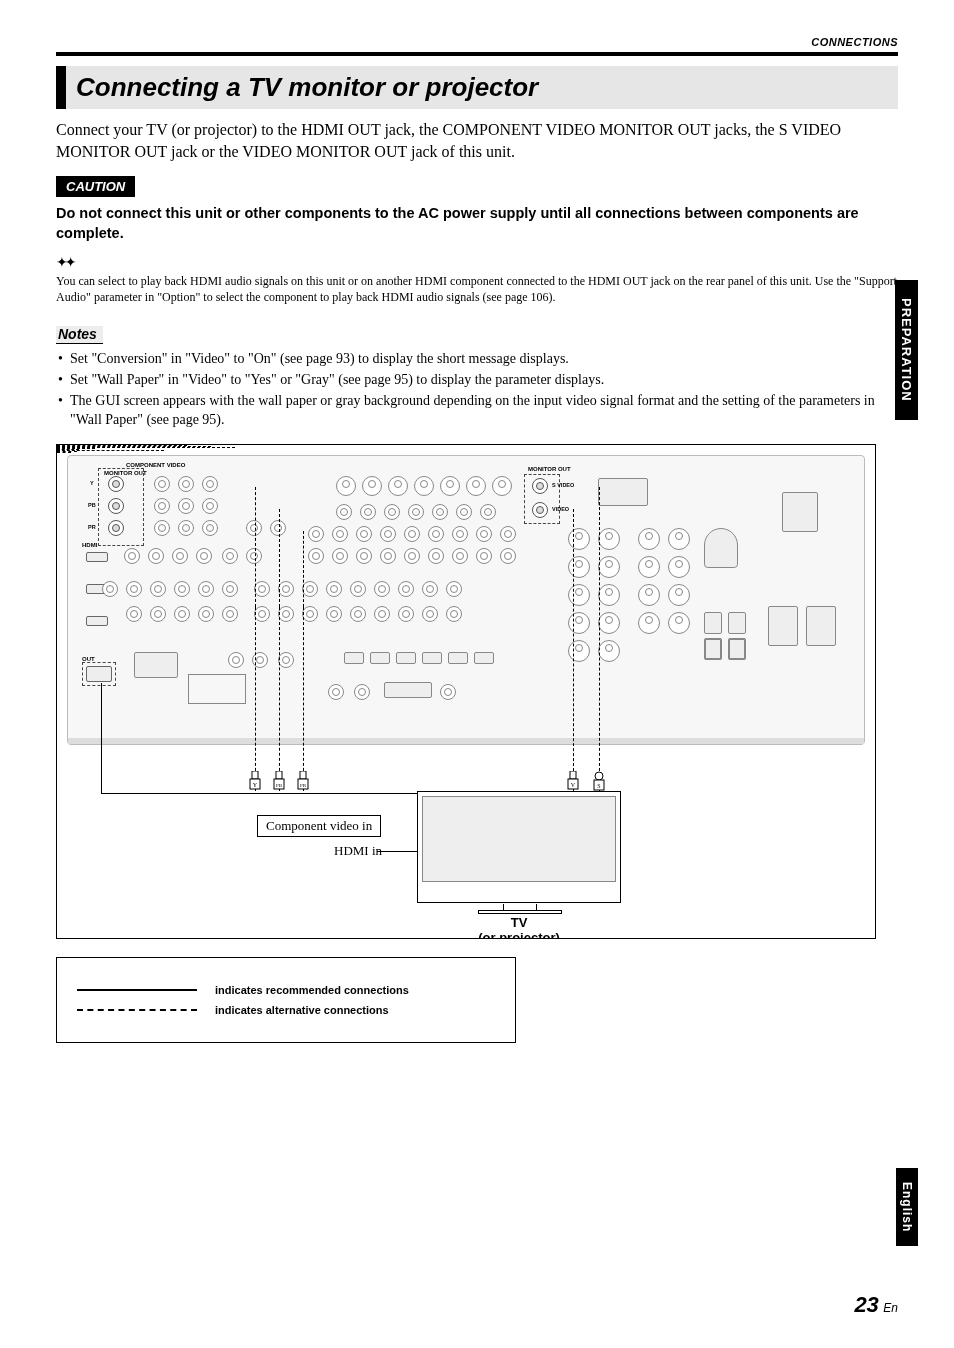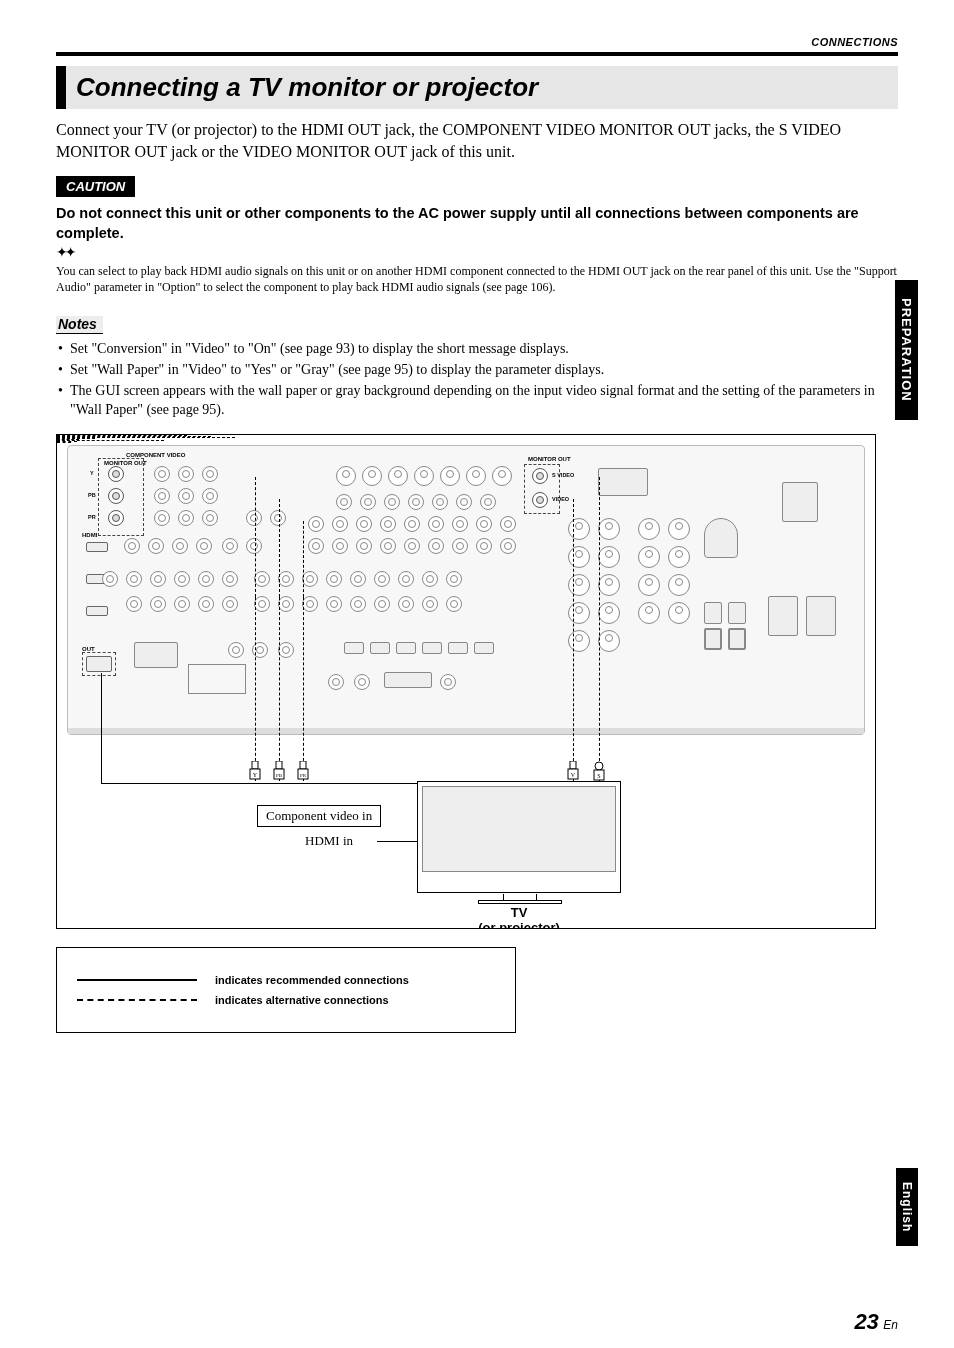--- a/index.html
+++ b/index.html
@@ -7,21 +7,21 @@
     .page { position: relative; width: 954px; height: 1348px; padding: 36px 56px 16px 56px; }
     .black-bar { height: 4px; background: #000; margin-bottom: 2px; }
     .top-header { font-family: Arial, Helvetica, sans-serif; font-size: 11px; font-weight: bold; font-style: italic; text-align: right; letter-spacing: 0.5px; margin-bottom: 4px; }
     .side-tab { position: absolute; right: 36px; background: #000; color: #fff; font-family: Arial, Helvetica, sans-serif; font-weight: bold; writing-mode: vertical-rl; text-orientation: mixed; text-align: center; padding: 12px 4px; }
     .side-prep { top: 280px; height: 140px; font-size: 13px; letter-spacing: 1px; }
     .side-eng { top: 1168px; height: 78px; font-size: 12px; letter-spacing: 1px; }
     .title-band { background: #e6e6e6; border-left: 10px solid #000; padding: 6px 10px; margin: 10px 0 10px 0; }
     .title-band h1 { font-family: Arial, Helvetica, sans-serif; font-style: italic; font-weight: bold; font-size: 26px; }
     .body-text { font-size: 16px; line-height: 1.35; margin-bottom: 10px; }
     .caution { display: inline-block; background: #000; color: #fff; font-family: Arial, Helvetica, sans-serif; font-style: italic; font-weight: bold; font-size: 13px; padding: 3px 10px; margin: 4px 0 6px 0; }
-    .bold-warn { font-family: Arial, Helvetica, sans-serif; font-weight: bold; font-size: 14.5px; line-height: 1.4; }
+    .bold-warn { font-family: Arial, Helvetica, sans-serif; font-weight: bold; font-size: 14.5px; line-height: 1.4; margin-bottom: 10px; }
     .tip-icon { font-size: 14px; margin-bottom: 2px; letter-spacing: -3px; }
     .tip-text { font-size: 12px; line-height: 1.35; margin-bottom: 20px; }
     .notes-heading { font-family: Arial, Helvetica, sans-serif; font-style: italic; font-weight: bold; font-size: 14px; border-bottom: 1px solid #000; display: inline-block; padding: 0 6px 1px 2px; background: #ededed; margin-bottom: 6px; }
     ul.notes { list-style: none; font-size: 14px; line-height: 1.35; padding-left: 0; margin-bottom: 14px; }
     ul.notes li { position: relative; padding-left: 14px; margin-bottom: 2px; }
     ul.notes li::before { content: "•"; position: absolute; left: 2px; top: 0; }
     .diagram { width: 820px; height: 495px; border: 1px solid #000; margin: 4px 0 18px 0; position: relative; background: #fff; overflow: hidden; }
     .panel { position: absolute; left: 10px; top: 10px; right: 10px; height: 290px; background: #f7f7f7; border: 1px solid #bbb; border-radius: 4px; }
     .panel-bottom-strip { position: absolute; left: 0; right: 0; bottom: 0; height: 6px; background: #ddd; }
     .mon-label { position: absolute; font-family: Arial, Helvetica, sans-serif; font-size: 6px; font-weight: bold; }
@@ -48,21 +48,21 @@
 
     .dlabel-box { position: absolute; border: 1px solid #000; font-size: 13px; padding: 2px 8px; background: #fff; font-family: "Times New Roman", serif; }
     .dlabel-plain { position: absolute; font-size: 13px; font-family: "Times New Roman", serif; }
     .tv-label { font-family: Arial, Helvetica, sans-serif; font-weight: bold; font-size: 13px; text-align: center; }
 
     .legend { width: 460px; border: 1px solid #000; padding: 18px 20px; font-family: Arial, Helvetica, sans-serif; font-size: 11px; font-weight: bold; }
     .legend-row { display: flex; align-items: center; margin: 8px 0; }
     .legend-line { width: 120px; height: 0; border-top: 2px solid #000; margin-right: 18px; }
     .legend-line.dashed { border-top: 2px dashed #000; }
 
-    .page-num { position: absolute; right: 56px; bottom: 13px; font-family: Arial, Helvetica, sans-serif; }
+    .page-num { position: absolute; right: 56px; bottom: 30px; font-family: Arial, Helvetica, sans-serif; }
     .page-num .big { font-size: 22px; font-weight: bold; font-style: italic; }
     .page-num .sm { font-size: 12px; font-style: italic; }
     .highlight { position:absolute; border:1.5px dashed #444; }
   </style>
 </head>
 <body>
 
 <div class="page">
   <div class="top-header">CONNECTIONS</div>
   <div class="black-bar"></div>
@@ -298,21 +298,21 @@
     </div>
     <div class="plug" style="left:535px; top:326px;">
       <svg viewBox="0 0 14 22">
           <circle cx="7" cy="5" r="4" fill="#fff" stroke="#000"></circle>
           <rect x="2" y="9" width="10" height="10" fill="#fff" stroke="#000"></rect>
           <text x="7" y="17" text-anchor="middle" font-size="6">S</text>
         </svg>
     </div>
 
     <div class="dlabel-box" style="left:200px; top:370px;">Component video in</div>
-    <div class="dlabel-plain" style="left:248px; top:398px;">HDMI in</div>
+    <div class="dlabel-plain" style="left:277px; top:398px;">HDMI in</div>
     <div class="dlabel-box" style="left:490px; top:370px;">Video in</div>
     <div class="dlabel-plain" style="left:490px; top:398px;">S-video in</div>
 
     <div class="hcable-dashed" style="left:253px; top:380px; width:107px;"></div>
     <div class="hcable" style="left:320px; top:406px; width:40px;"></div>
     <div class="hcable-dashed" style="left:547px; top:380px; width:20px;"></div>
     <div class="hcable-dashed" style="left:553px; top:406px; width:14px;"></div>
 
     <div class="tv">
       <div class="tv-screen"></div>

